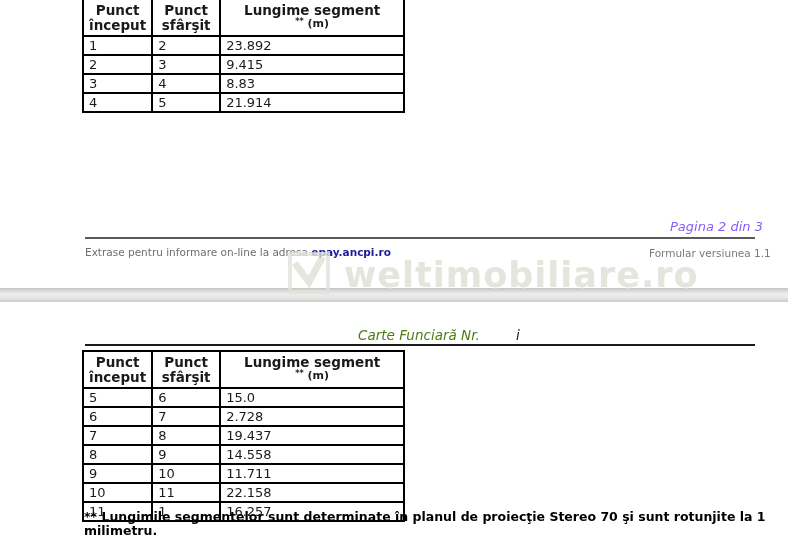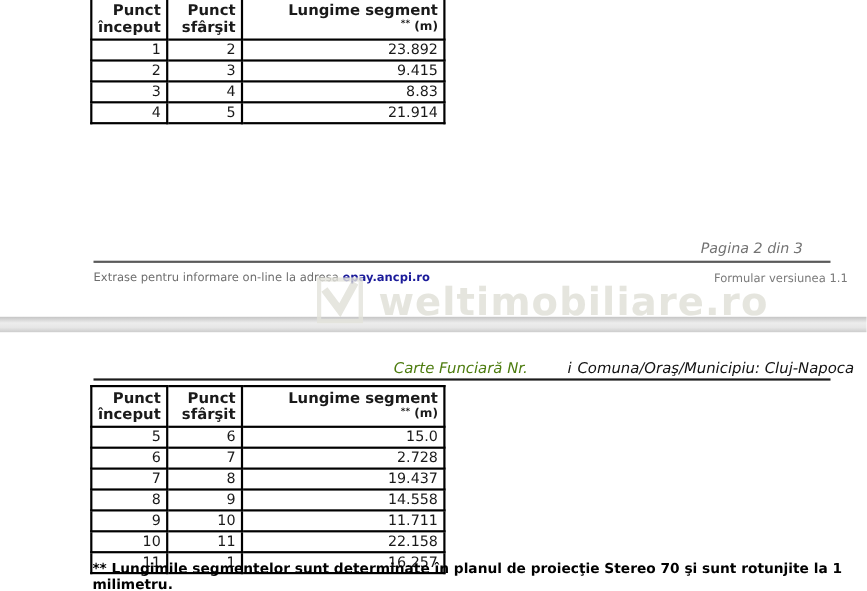--- a/index.html
+++ b/index.html
@@ -4,33 +4,33 @@
 <style>
   html,body{margin:0;padding:0;background:#ffffff;}
   .screen{
     position:relative;width:788px;height:537px;overflow:hidden;background:#ffffff;
     font-family:"DejaVu Sans","Liberation Sans",sans-serif;color:#1a1a1a;
   }
   
   table.seg{position:absolute;border-collapse:collapse;background:#fff;table-layout:fixed;}
   #table1{left:82px;top:-2px;}
   #table2{left:82px;top:350px;}
-  .seg th,.seg td{border:2px solid #000;text-align:right;vertical-align:bottom;
+  .seg th,.seg td{border:2px solid #000;vertical-align:bottom;
     padding:1px 5px;font-size:13px;color:#1a1a1a;overflow:hidden;white-space:nowrap;}
   .seg th{font-weight:bold;font-size:13.5px;line-height:1.1;padding:3px 5px 2px;vertical-align:top;}
   .seg .c1{width:56px;}
   .seg .c2{width:56px;}
   .seg .c3{width:172px;}
   .seg td{height:15px;}
   .hdr-l2{display:block;}
   .unit-line{display:block;font-size:11px;font-weight:bold;}
   .unit-marker{font-size:8px;vertical-align:top;letter-spacing:0;}
   
   .privacy-note{position:absolute;left:85px;top:220px;font-style:italic;font-size:11.5px;color:#151515;}
-  .page-indicator{position:absolute;left:637px;top:219px;font-style:italic;font-size:13px;color:#737373;}
+  .page-indicator{position:absolute;left:670px;top:219px;font-style:italic;font-size:13px;color:#8b5cf6;}
   .footer-rule{position:absolute;left:85px;top:237px;width:670px;height:2px;background:#5a5a5a;}
   .extract-line{position:absolute;left:85px;top:246px;font-size:10.5px;color:#6e6e6e;}
   .extract-link{font-weight:bold;color:#1b1b9a;text-decoration:none;}
   .form-version{position:absolute;left:649px;top:247px;font-size:10.5px;color:#7a7a7a;}
   
   .page-gap{position:absolute;left:0;top:288px;width:788px;height:14px;z-index:2;
     background:linear-gradient(180deg,#c4c4c4 0%,#ededed 40%,#e6e6e6 70%,#cccccc 100%);}
   .watermark{position:absolute;left:256px;top:252px;z-index:3;display:flex;align-items:center;gap:14px;padding-left:32px;}
   .watermark-text{font-size:35px;font-weight:bold;letter-spacing:1px;color:rgba(224,224,216,0.85);
     text-shadow:0 1px 0 rgba(255,255,255,0.6);}
@@ -103,21 +103,20 @@
       <svg width="42" height="42" viewBox="0 0 42 42">
         <rect x="2" y="2" width="38" height="38" fill="none" stroke="#e3e3db" stroke-width="4"></rect>
         <polyline points="9,14 21,30 33,8" fill="none" stroke="#e0e0d8" stroke-width="7" stroke-linecap="square"></polyline>
       </svg>
     </span>
     <span class="watermark-text">weltimobiliare.ro</span>
   </div>
 
   <div class="cf-label">Carte Funciară Nr.</div>
   <div class="cf-remnant">i</div>
-  <div class="comuna-label">Comuna/Oraş/Municipiu: Cluj-Napoca</div>
   <div class="header-rule"></div>
 
   <table class="seg" id="table2">
     <thead>
       <tr>
         <th class="c1">
           <span>Punct</span>
           <span class="hdr-l2">început</span>
         </th>
         <th class="c2">

